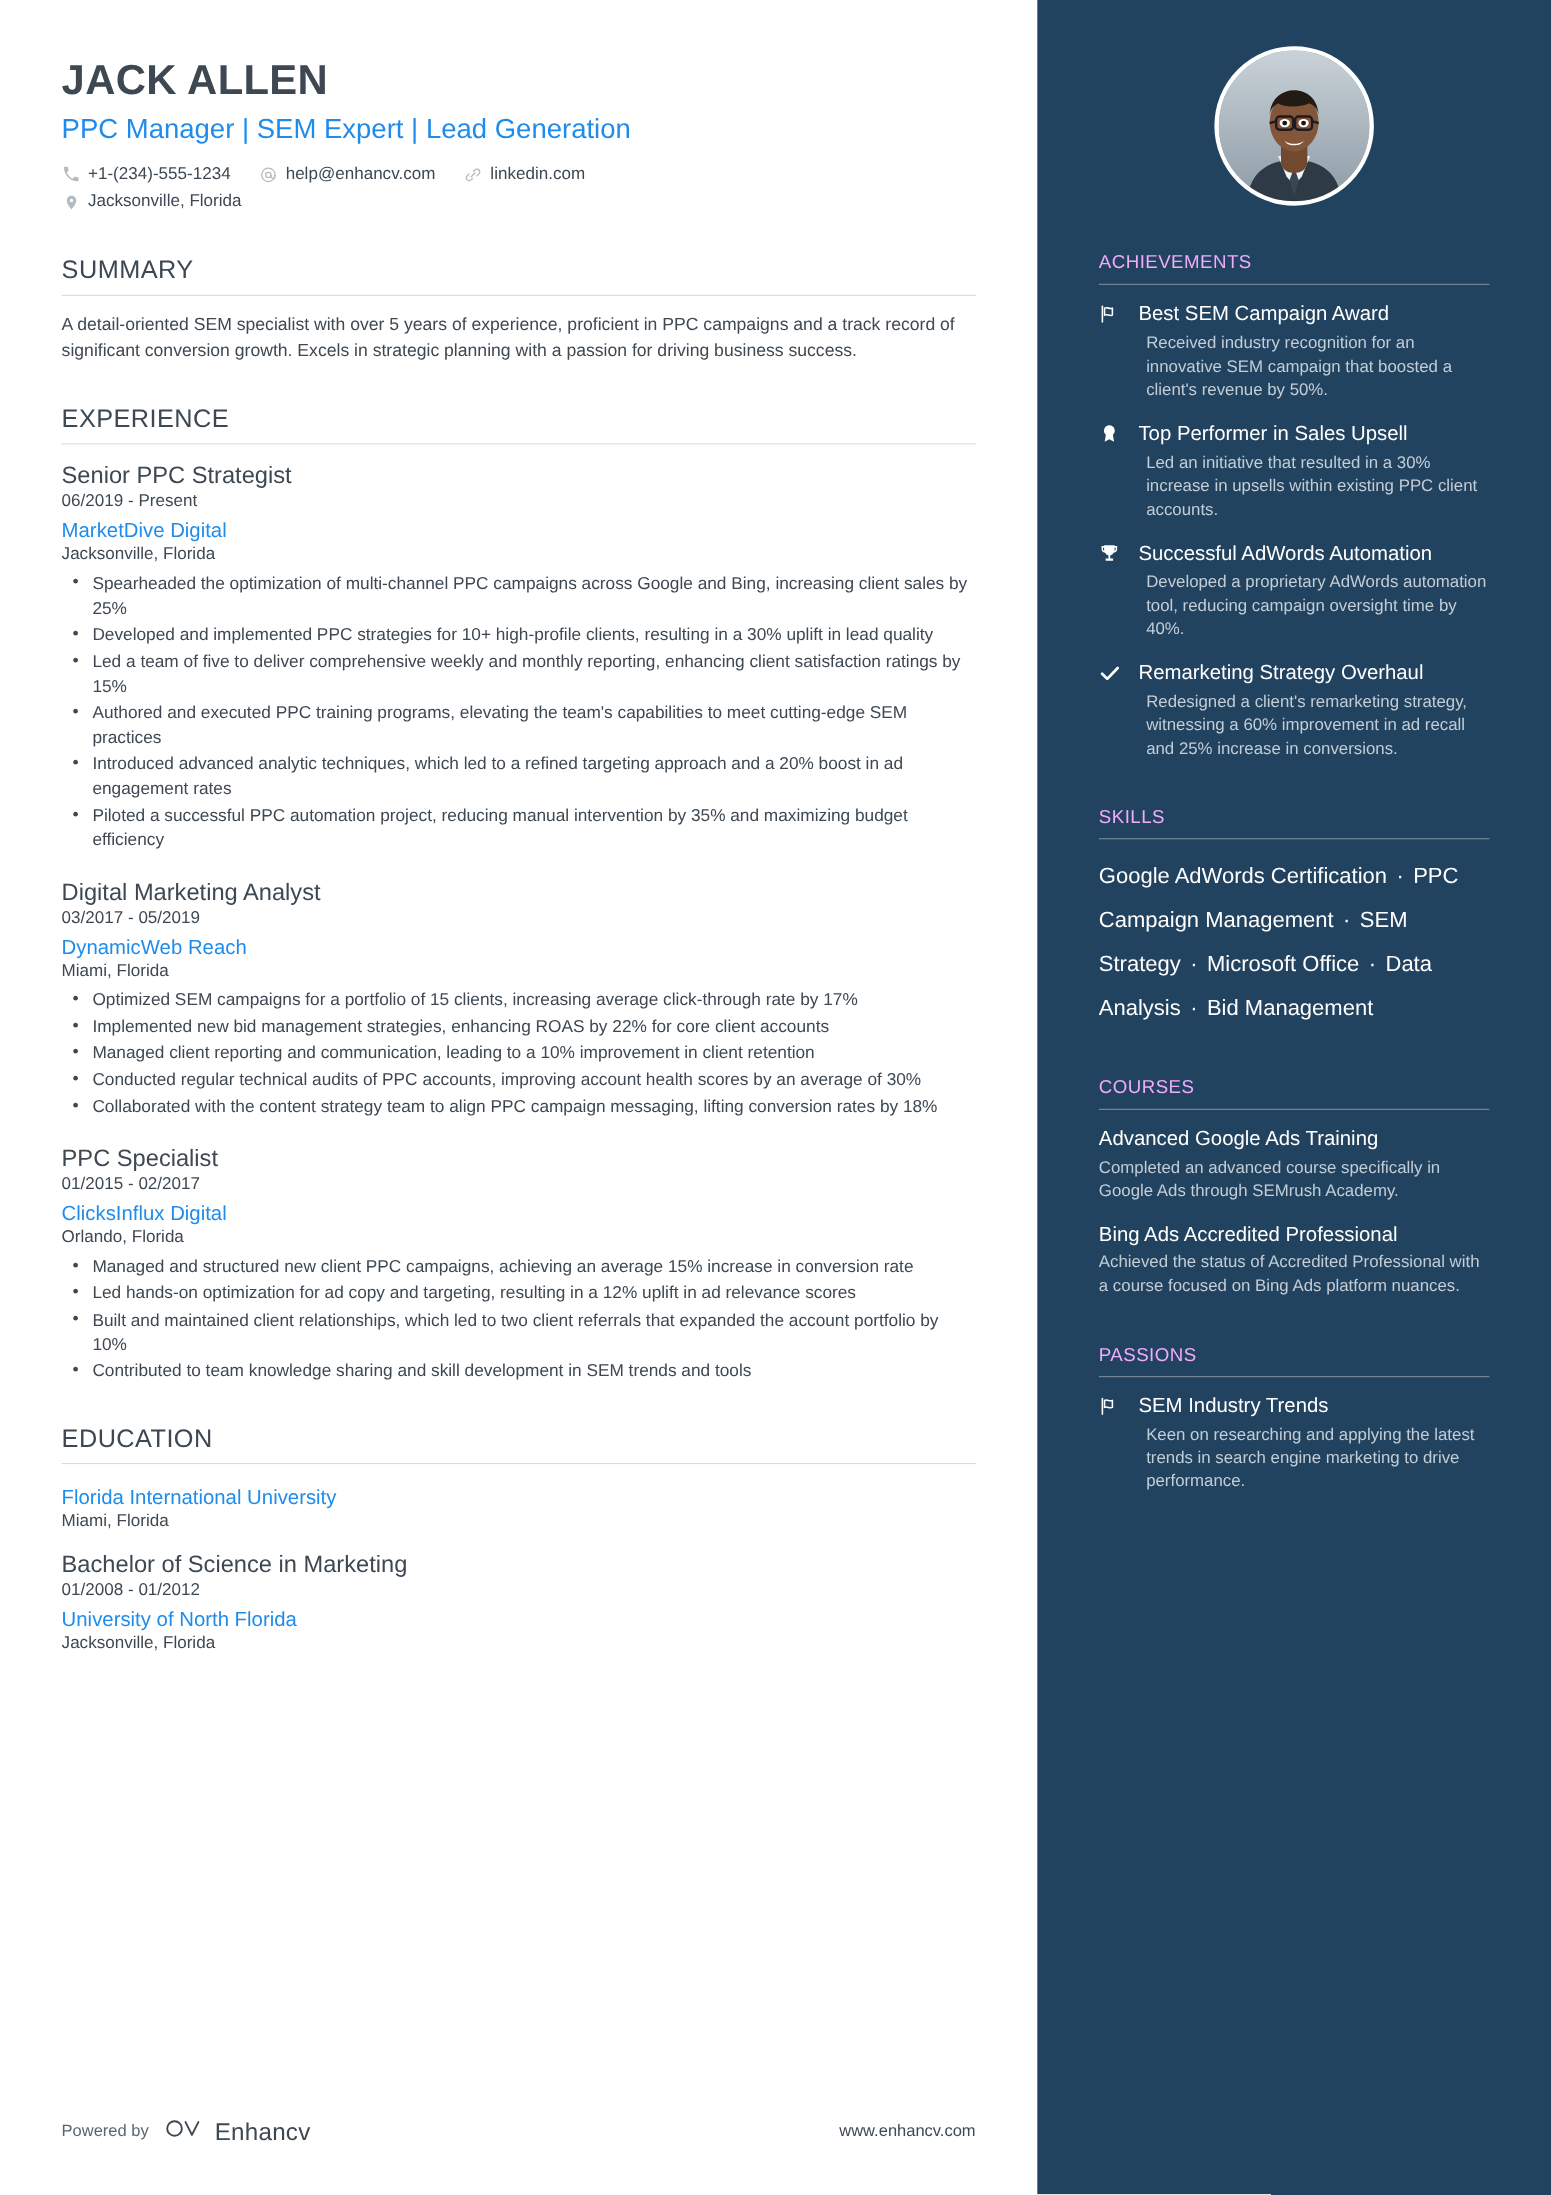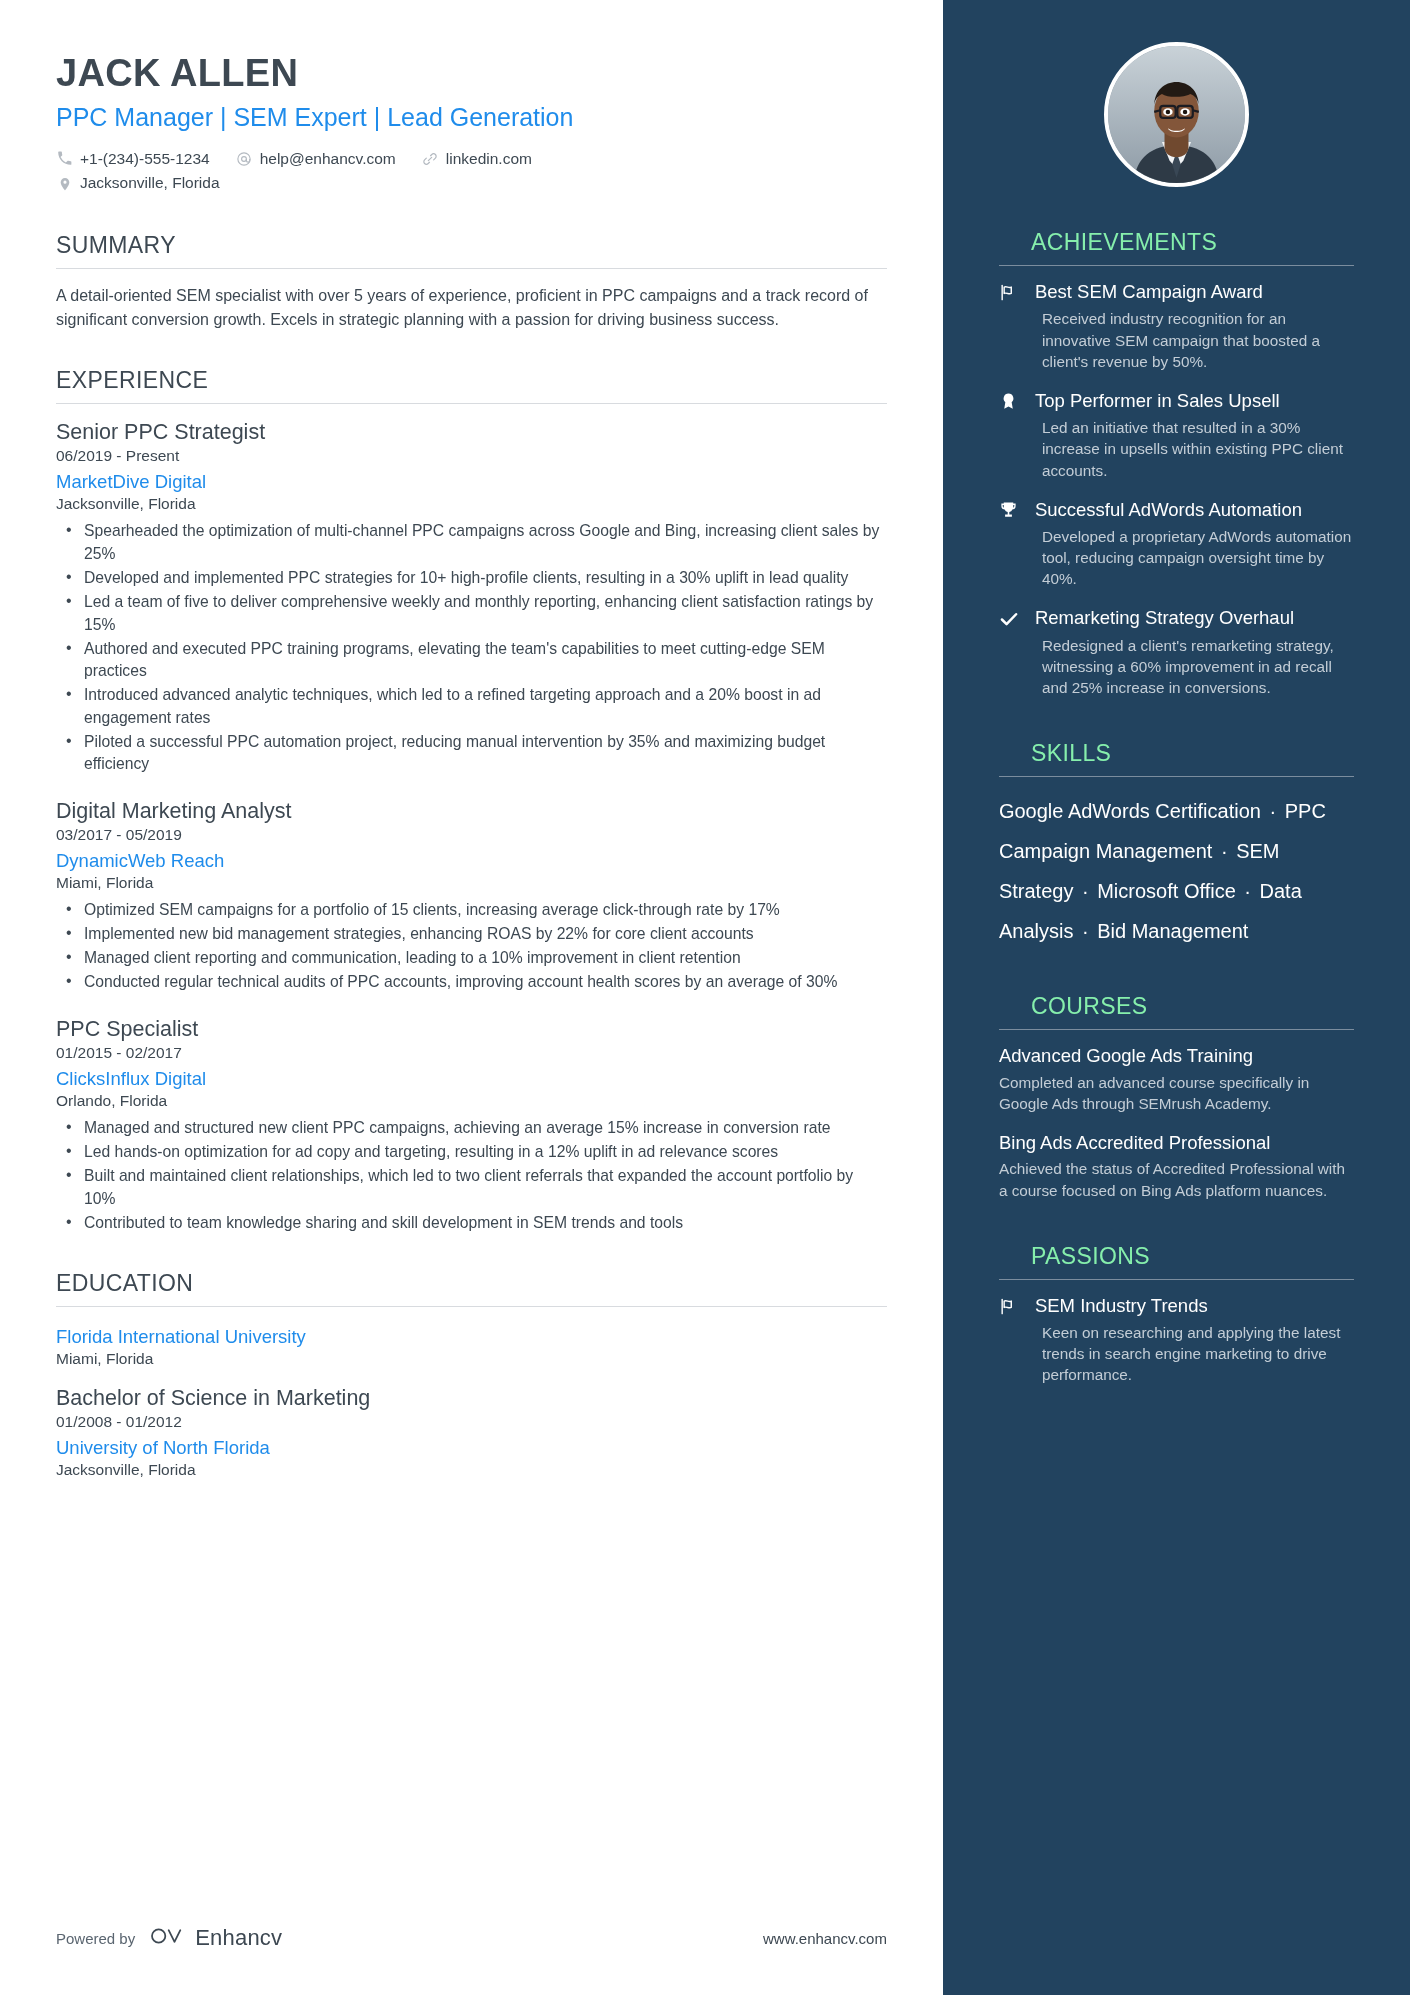--- a/index.html
+++ b/index.html
@@ -199,26 +199,25 @@
     border-radius: 50%;
     overflow: hidden;
     border: 4px solid #ffffff;
     background: #9aa7b1;
     position: relative;
   }
   .avatar svg { display: block; width: 100%; height: 100%; }
 
   .r-section { margin-top: 42px; }
   .r-sec-title {
-    font-size: 23px;
+    font-size: 17px;
     letter-spacing: 0.4px;
     font-weight: 400;
-    color: #86efac;
+    color: #f0abfc;
     padding-bottom: 9px;
-    margin-left: 32px;
   }
   .r-sec-rule {
     height: 1px;
     background: #7b8d9e;
     width: 100%;
     margin-bottom: 14px;
   }
 
   .ach { display: flex; margin-bottom: 17px; }
   .ach-ico {
@@ -379,20 +378,21 @@
             </div>
             <div class="job-row sub">
               <div class="job-company">DynamicWeb Reach</div>
               <div class="job-loc">Miami, Florida</div>
             </div>
             <ul class="bullets">
               <li>Optimized SEM campaigns for a portfolio of 15 clients, increasing average click-through rate by 17%</li>
               <li>Implemented new bid management strategies, enhancing ROAS by 22% for core client accounts</li>
               <li>Managed client reporting and communication, leading to a 10% improvement in client retention</li>
               <li>Conducted regular technical audits of PPC accounts, improving account health scores by an average of 30%</li>
+              <li>Collaborated with the content strategy team to align PPC campaign messaging, lifting conversion rates by 18%</li>
             </ul>
           </div>
           <div class="job">
             <div class="job-row">
               <div class="job-title">PPC Specialist</div>
               <div class="job-dates">01/2015 - 02/2017</div>
             </div>
             <div class="job-row sub">
               <div class="job-company">ClicksInflux Digital</div>
               <div class="job-loc">Orlando, Florida</div>

